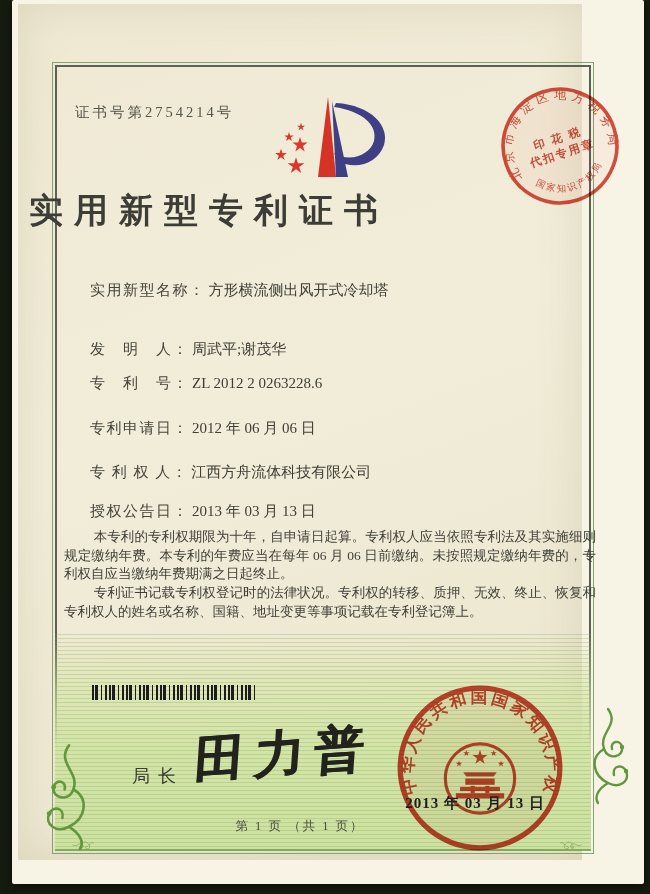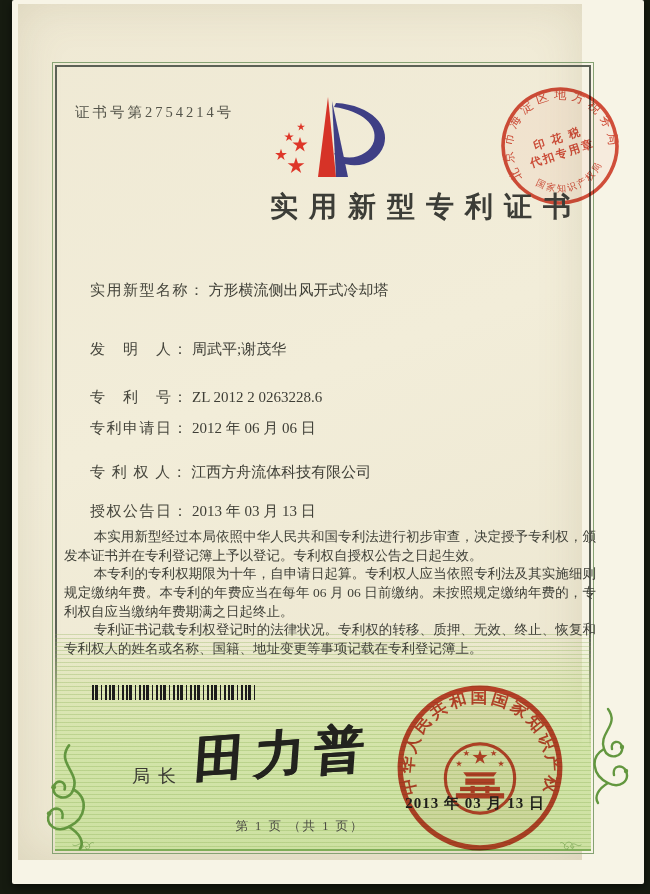--- a/index.html
+++ b/index.html
@@ -28,28 +28,28 @@
   .cert-no {
     position:absolute; left:57px; top:99px;
     font-size:14.5px; letter-spacing:3px; color:#54544a;
   }
   .logo { position:absolute; left:232px; top:86px; width:160px; height:98px; }
   .tax-stamp {
     position:absolute; left:480px; top:80px; width:124px; height:124px;
     transform:rotate(-18deg); mix-blend-mode:multiply; opacity:.92;
   }
   .title {
-    position:absolute; left:0; width:100%; top:184px; text-align:right;
-    font-size:28px; font-weight:bold; letter-spacing:11px; text-indent:11px;
+    position:absolute; left:0; width:100%; top:184px; text-align:left;
+    font-size:34px; font-weight:bold; letter-spacing:11px; text-indent:11px;
     color:#3c3d37;
   }
   .field { position:absolute; left:72px; font-size:15px; color:#45453c; white-space:nowrap; }
   .field .lbl { letter-spacing:1.5px;margin-top:16px; }
   .field .val { margin-left:3px; color:#3e3e36; }
-  .f0 { top:277px; } .f1 { top:336px; } .f2 { top:384px;font-family:Liberation Serif, serif; }
+  .f0 { top:277px; } .f1 { top:336px; } .f2 { top:370px;font-family:Liberation Serif, serif; }
   .f3 { top:415px; } .f4 { top:459px; } .f5 { top:498px; }
   .paras {
     position:absolute; left:46px; top:524px; width:532px;
     font-size:13.5px; line-height:1.38; color:#3f4038; text-align:justify;
   }
   .paras p { text-indent:2.2em; }
   .band {
     position:absolute; left:37px; top:630px; width:536px; height:217px;
     background:
       repeating-linear-gradient(180deg, rgba(130,170,75,.30) 0 1px, rgba(0,0,0,0) 1px 4px),
@@ -174,21 +174,20 @@
     <span class="lbl">专利申请日：</span><span class="val">2012 年 06 月 06 日</span>
   </div>
   <div class="field f4">
     <span class="lbl">专 利 权 人：</span><span class="val">江西方舟流体科技有限公司</span>
   </div>
   <div class="field f5">
     <span class="lbl">授权公告日：</span><span class="val">2013 年 03 月 13 日</span>
   </div>
 
   <div class="paras">
-    <p>本实用新型经过本局依照中华人民共和国专利法进行初步审查，决定授予专利权，颁发本证书并在专利登记簿上予以登记。专利权自授权公告之日起生效。</p>
     <p>本专利的专利权期限为十年，自申请日起算。专利权人应当依照专利法及其实施细则规定缴纳年费。本专利的年费应当在每年 06 月 06 日前缴纳。未按照规定缴纳年费的，专利权自应当缴纳年费期满之日起终止。</p>
     <p>专利证书记载专利权登记时的法律状况。专利权的转移、质押、无效、终止、恢复和专利权人的姓名或名称、国籍、地址变更等事项记载在专利登记簿上。</p>
   </div>
 
   <div class="barcode"></div>
 
   <div class="sig-label">局长</div>
   <div class="sig-name">田力普</div>
 
   <svg class="office-seal" viewBox="0 0 160 160">

